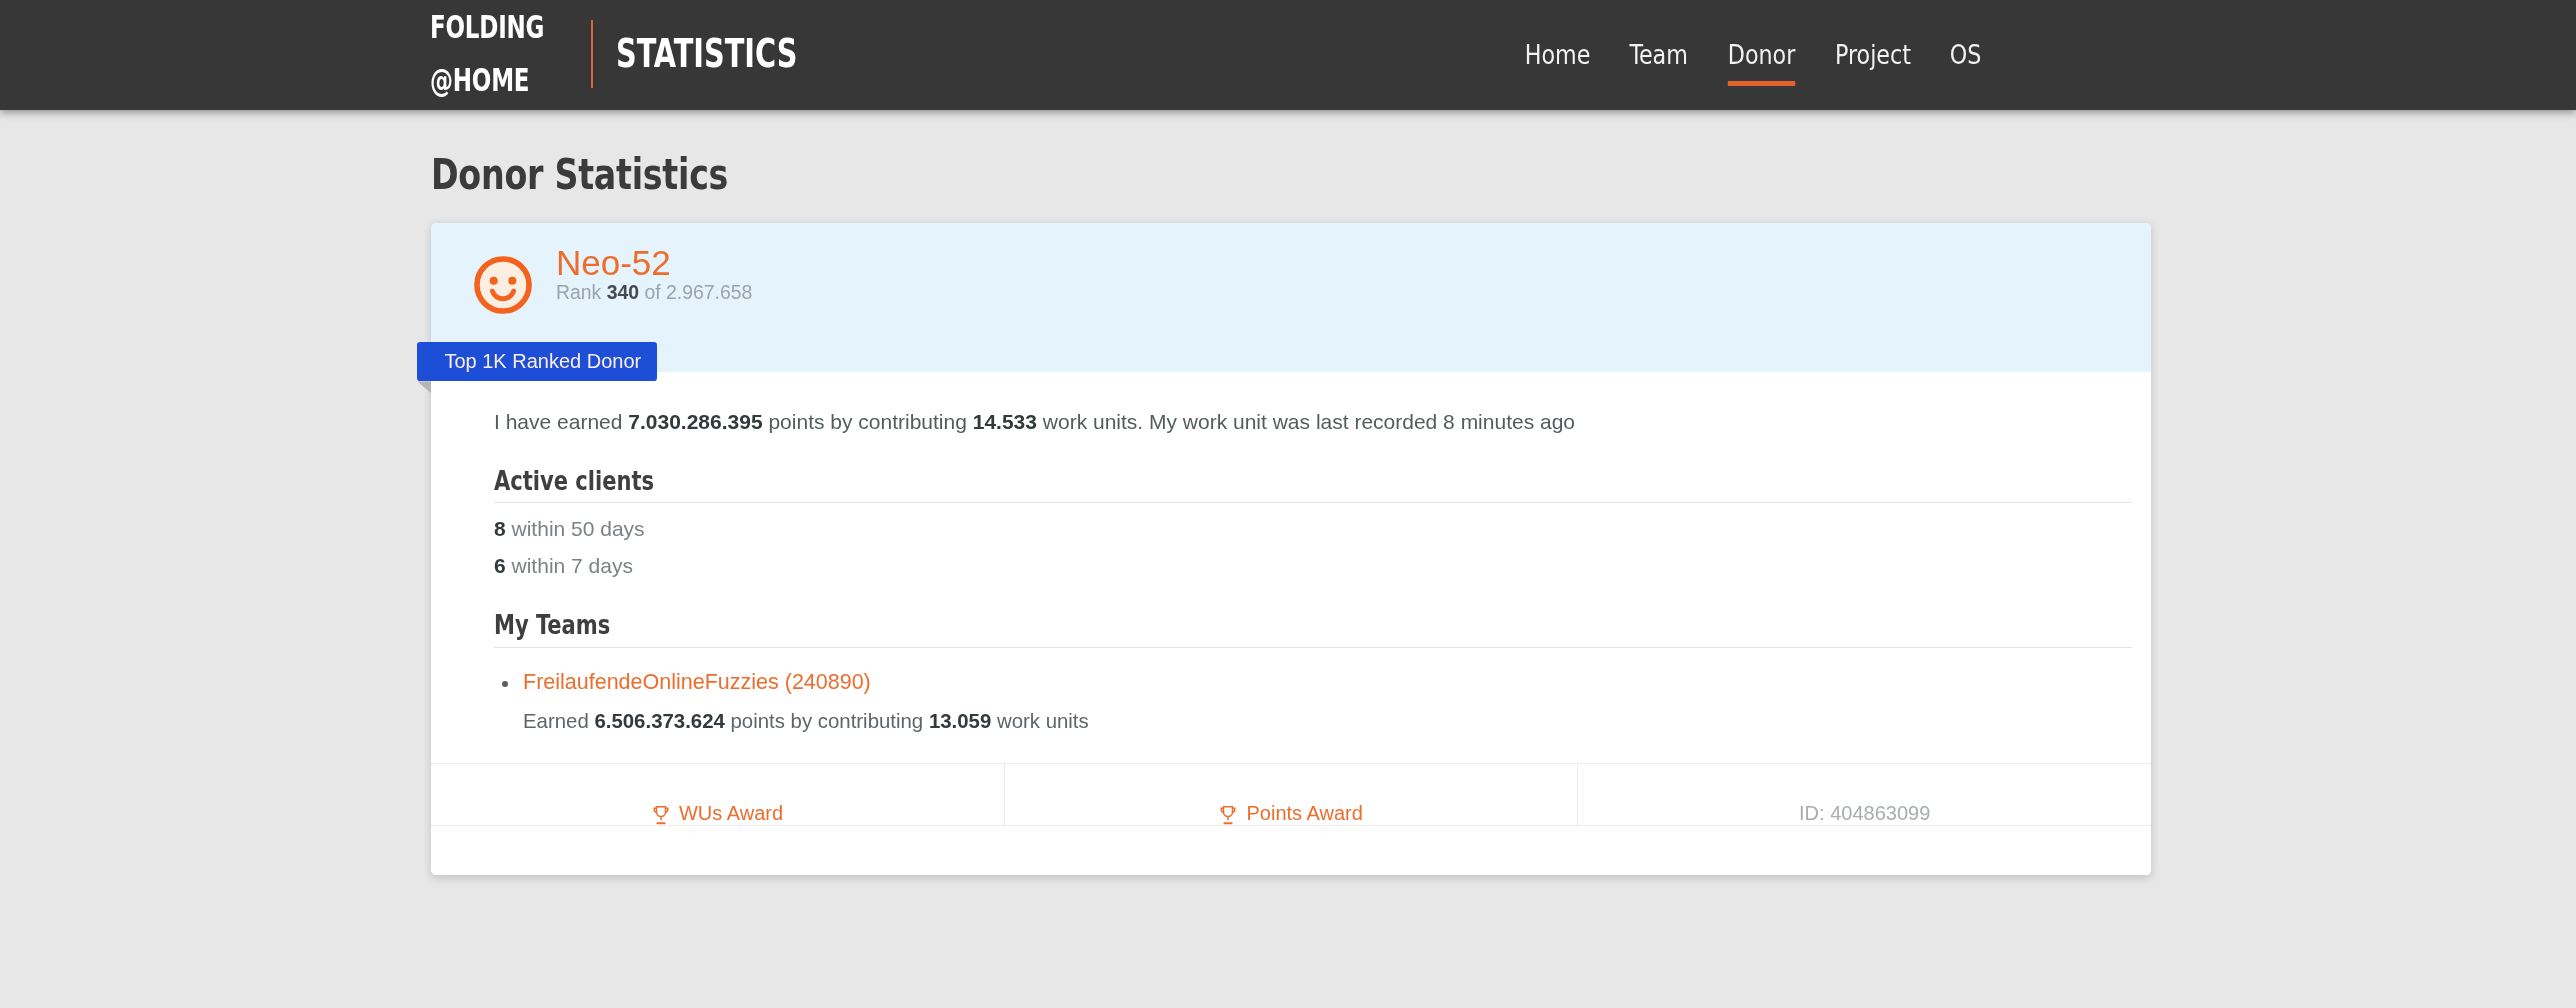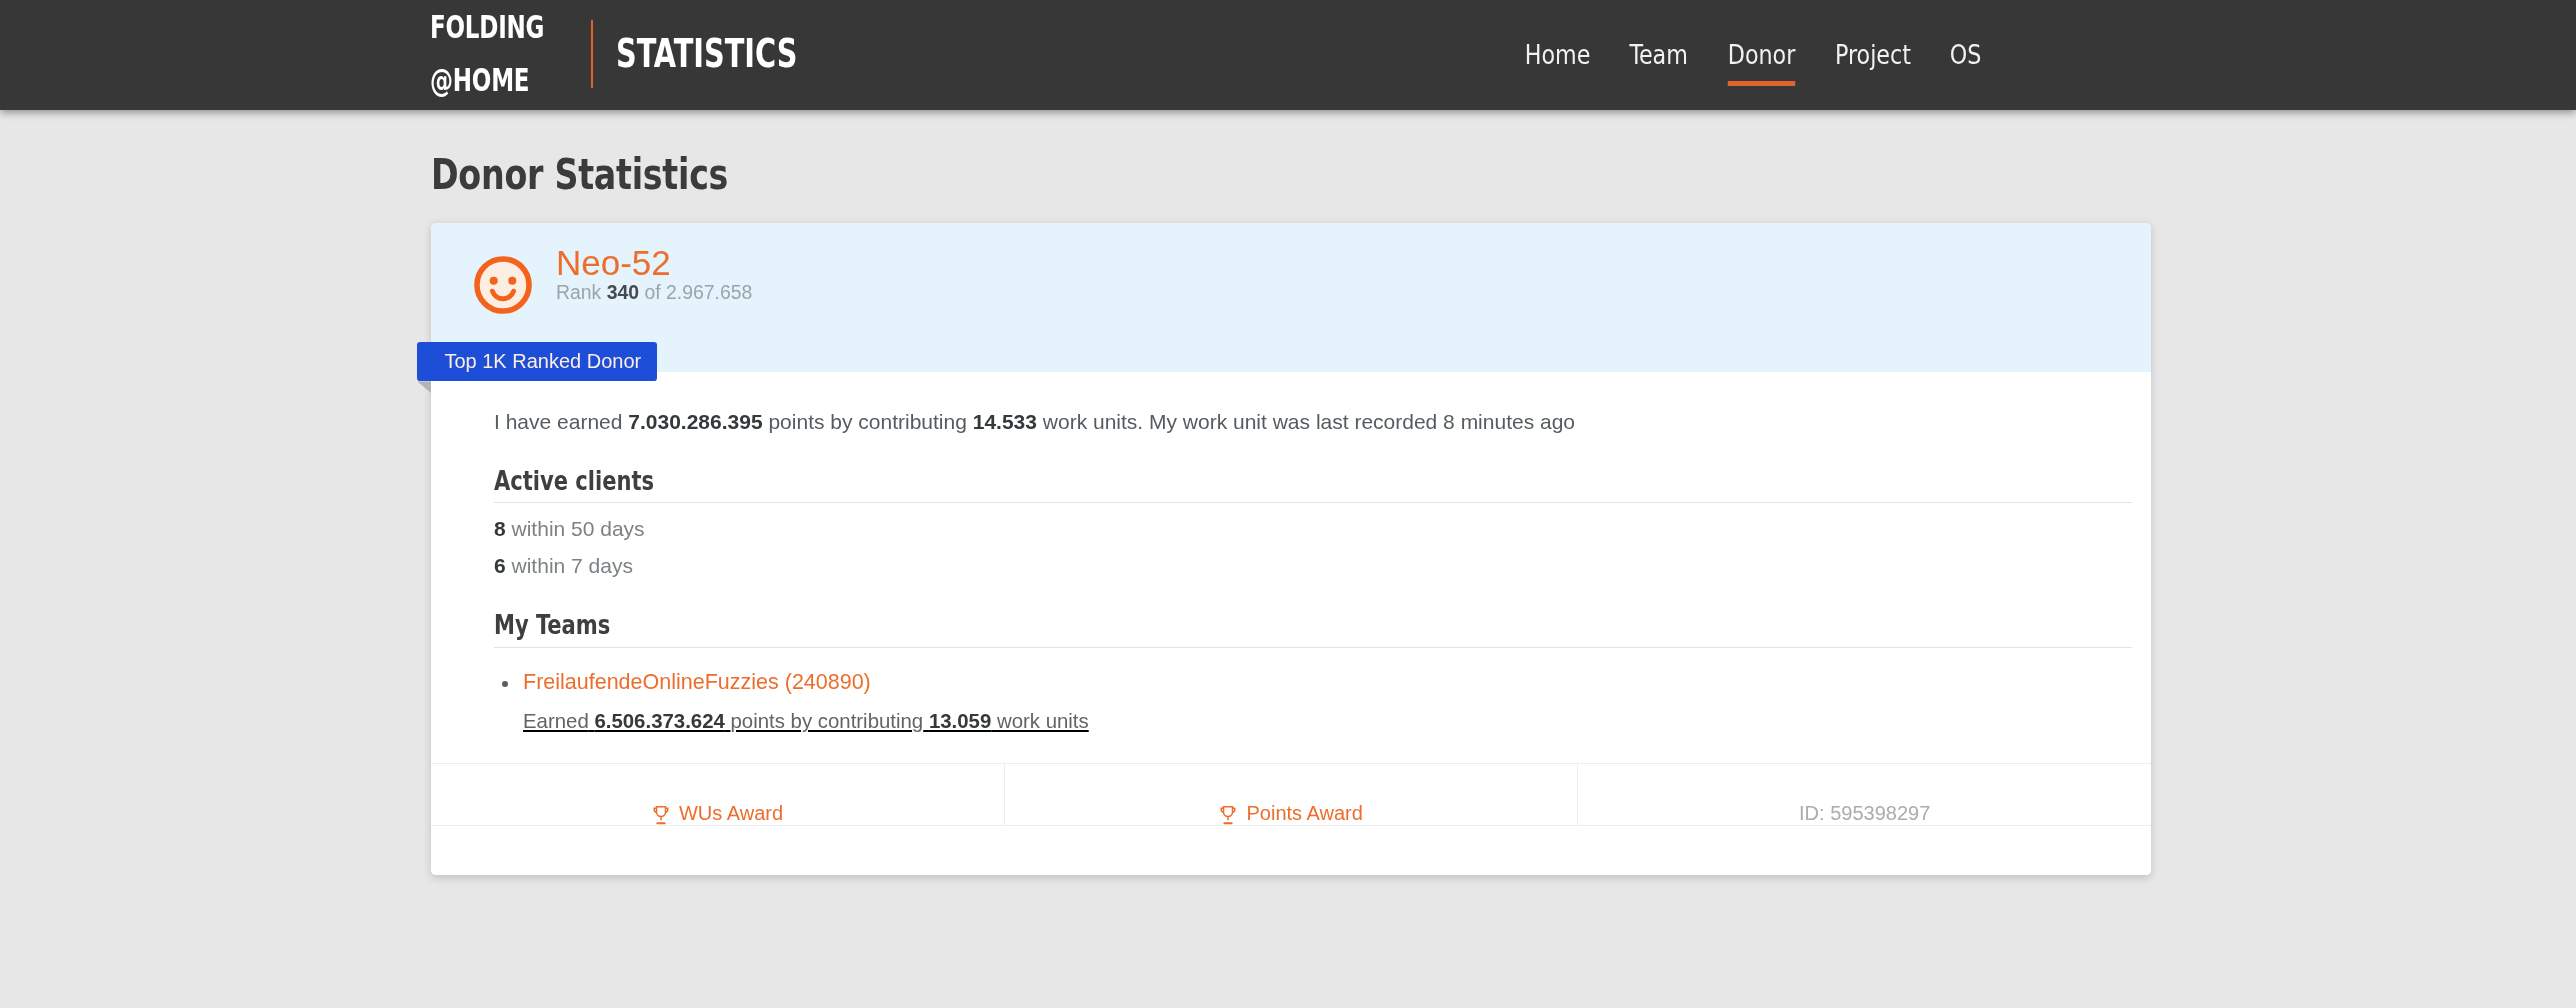--- a/index.html
+++ b/index.html
@@ -232,21 +232,21 @@
 
   .client-line {
     margin-top: 13.6px;
     font-size: 21px;
     color: #7b8184;
     font-weight: 400;
   }
   .client-line:first-of-type { margin-top: 21px; }
   .client-line b { color: #34393c; font-weight: 700; }
 
-  .teams { margin-top: 22px; list-style: none; text-decoration: underline; }
+  .teams { margin-top: 22px; list-style: none; }
   .team-item { position: relative; margin-bottom: 26px; padding-left: 29px; }
   .team-item:last-child { margin-bottom: 5.2px; }
   .team-item::before {
     content: "";
     position: absolute;
     left: 8.4px; top: 11.5px;
     width: 5.8px; height: 5.8px;
     border-radius: 50%;
     background: #5a5f62;
   }
@@ -405,21 +405,21 @@
         <svg class="trophy-icon" viewBox="0 0 24 26">
           <path d="M6 2h12v7a6 6 0 0 1-12 0V2z" fill="none" stroke="#ed6d2d" stroke-width="2"></path>
           <path d="M6 4H3v2a4 4 0 0 0 3 3.8" fill="none" stroke="#ed6d2d" stroke-width="2"></path>
           <path d="M18 4h3v2a4 4 0 0 1-3 3.8" fill="none" stroke="#ed6d2d" stroke-width="2"></path>
           <path d="M12 15v5" stroke="#ed6d2d" stroke-width="2"></path>
           <path d="M7 24h10" stroke="#ed6d2d" stroke-width="2.4" stroke-linecap="round"></path>
         </svg>
         <span>Points Award</span>
       </div>
 
-      <div class="footer-cell">ID: 595398297</div>
+      <div class="footer-cell">ID: 404863099</div>
 
     </div>
 
     <div class="card-footer-spacer"></div>
 
   </div>
 </div>
 
 
 </body></html>

